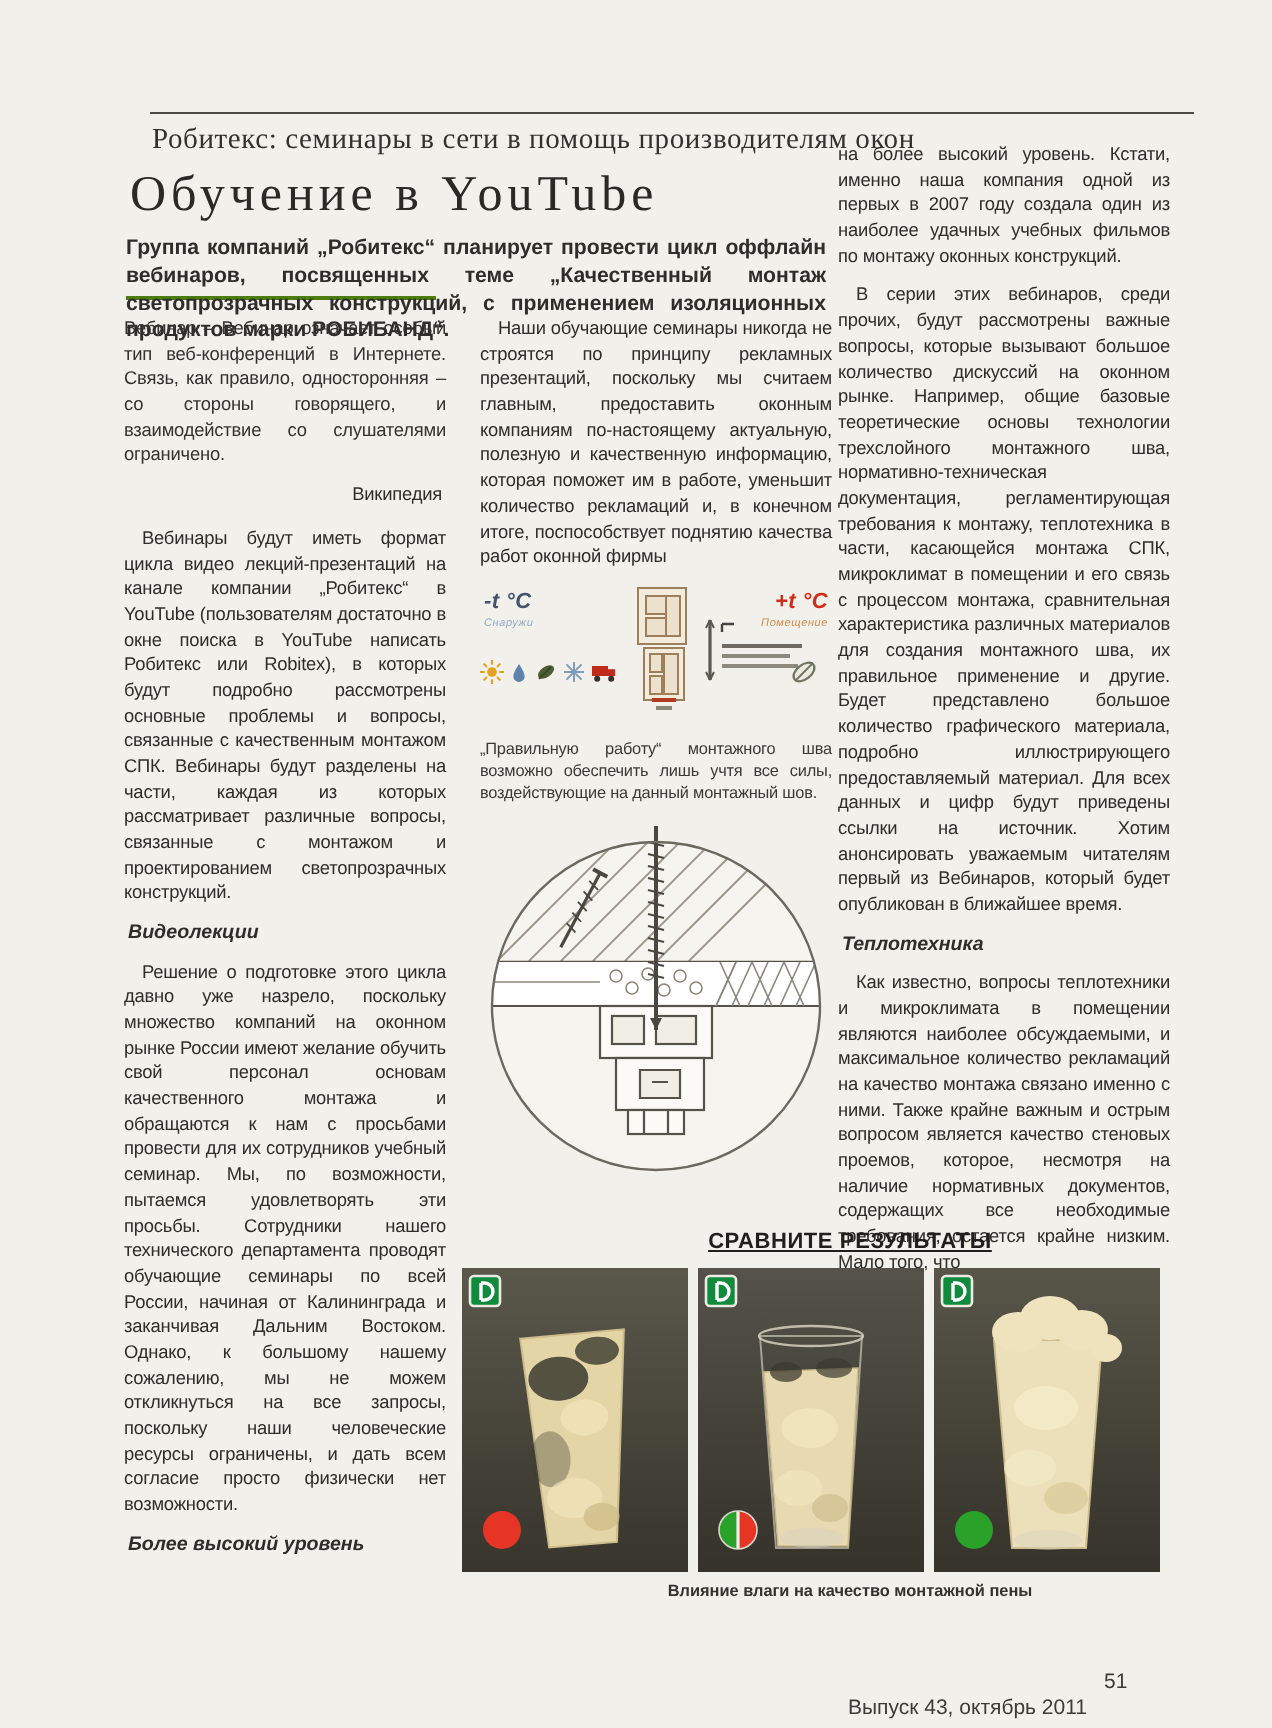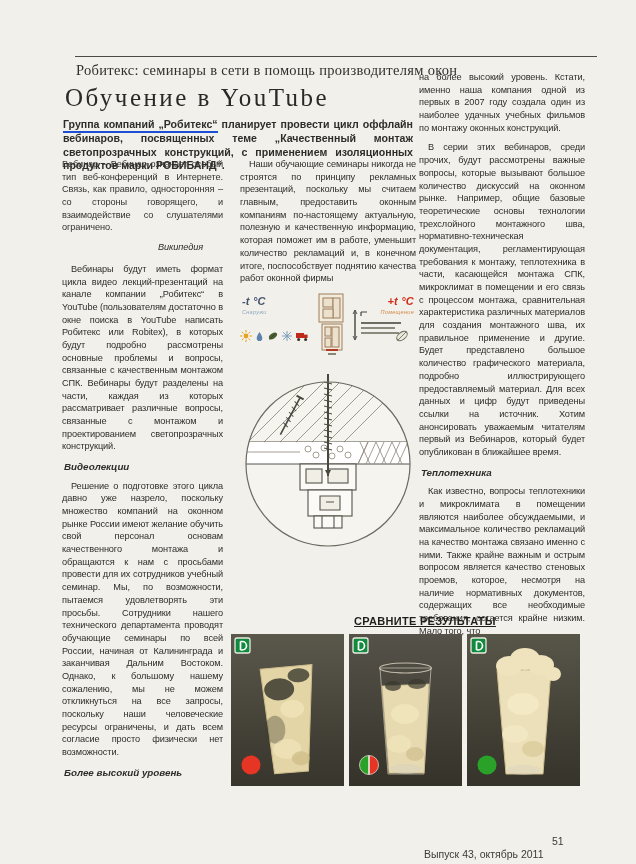--- a/index.html
+++ b/index.html
@@ -19,29 +19,29 @@
   }
   .title{
     position:absolute;left:63px;top:82px;margin:2px;
     font-family:"Liberation Serif", serif;font-weight:normal;
     font-size:25px;letter-spacing:2.5px;color:#2a2926;
   }
   .lead{
     position:absolute;left:63px;top:118px;width:350px;margin:0;
     font-size:10.6px;font-weight:bold;line-height:1.3;text-align:justify;color:#27262
   }
-  .lead-ul{border-bottom:2px solid #1d4ed8;padding-bottom:1px;}
+  .lead-ul{border-bottom:2px solid #4d7c0f;padding-bottom:18px;}
   .col{position:absolute;font-size:9.2px;line-height:1.38;letter-spacing:-.1px;text-align:justify;}
   .col p{margin:0 0 7px 0;text-indent:9px;}
   .col p.noindent{text-indent:0;}
   .col1{left:62px;top:158px;width:161px;}
   .col2{left:240px;top:158px;width:176px;}
   .col3{left:419px;top:71px;width:166px;}
   .quote{color:#33322f;}
-  .quote-src{display:block;text-align:right;font-style:italic;margin:2px 20px 9px 0;}
+  .quote-src{display:block;text-align:right;margin:2px 2px 9px 0;}
   .subhead{font-weight:bold;font-size:9.8px;margin:3px 0 6px 2px;letter-spacing:0;font-style:italic;}
   
   .fig1{position:relative;width:176px;height:72px;margin:0 0 6px 0;font-style:italic;}
   .temp{font-weight:bold;font-size:11px;letter-spacing:.2px;}
   .temp.cold{color:#44536e;}
   .temp.warm{color:#cf2d18;}
   .loc{display:block;font-size:5.5px;letter-spacing:.3px;}
   .loc.cold{color:#92a9c6;}
   .loc.warm{color:#d08a4a;}
   .fig1-left{position:absolute;left:2px;top:2px;}
@@ -158,20 +158,21 @@
           <rect x="9" y="26" width="38" height="2" fill="#8c8a7e"></rect>
         </svg>
       </div>
       <div class="fig1-leaf">
         <svg width="16" height="16" viewBox="0 0 16 16">
             <ellipse cx="8" cy="8" rx="6" ry="3.6" transform="rotate(-38 8 8)" fill="#eceade" stroke="#6c7460" stroke-width="1.1"></ellipse>
             <path d="M3.5 12.5 L12.5 3.5" stroke="#6c7460" stroke-width=".9"></path>
           </svg>
       </div>
     </div>
+    <p class="figcap noindent">„Правильную работу“ монтажного шва возможно обеспечить лишь учтя все силы, воздействующие на данный монтажный шов.</p>
 
     
     <svg class="fig2" viewBox="0 0 176 176">
       <defs>
         <clipPath id="circ">
             <circle cx="88" cy="92" r="82"></circle>
           </clipPath>
       </defs>
       <g clip-path="url(#circ)">
         <rect x="0" y="0" width="176" height="176" fill="#f6f4ee"></rect>
@@ -343,18 +344,19 @@
         <ellipse cx="66" cy="115" rx="11" ry="8" fill="#d6c491" opacity=".6"></ellipse>
         <ellipse cx="57" cy="136" rx="17" ry="5" fill="#d9d0c0" opacity=".45"></ellipse>
         <g>
             <rect x="4" y="4" width="15" height="15" rx="2" fill="#108a3c" stroke="#eceae2" stroke-width="1.3"></rect>
             <path d="M9.5 7.5 v8.5 M9.5 7.5 h1.8 a4.2 4.25 0 0 1 0 8.5 h-1.8" fill="none" stroke="#fff" stroke-width="1.7"></path>
           </g>
         <circle cx="20" cy="131" r="9.5" fill="#2aa22a"></circle>
       </svg>
 
     </div>
+    <div class="results-cap">Влияние влаги на качество монтажной пены</div>
   </div>
 
   <div class="footer-issue">Выпуск 43, октябрь 2011</div>
   <div class="footer-page">51</div>
 
 </div>
 
 </body></html>

